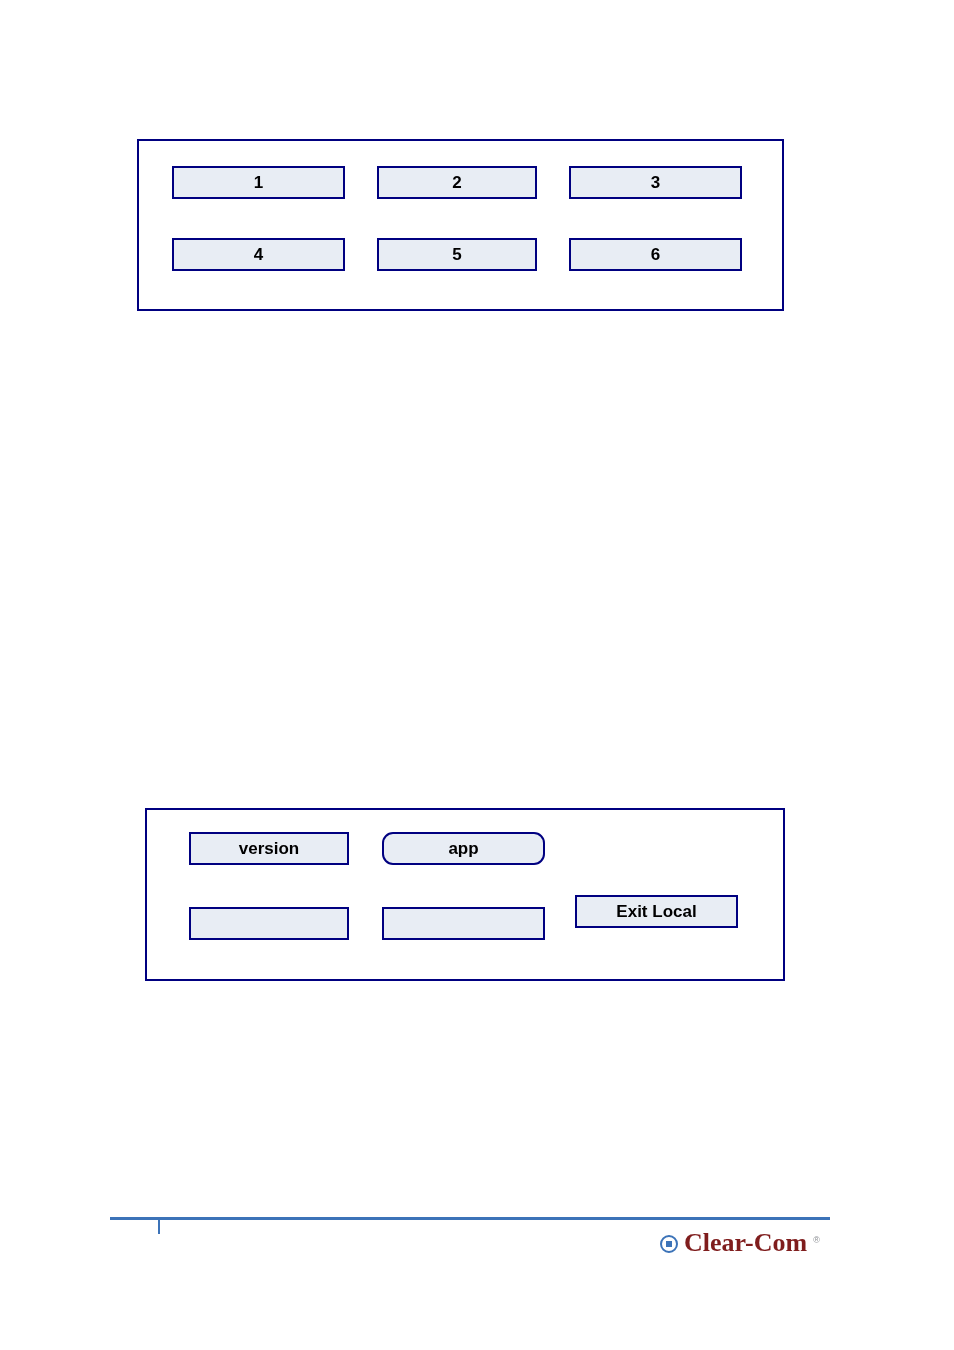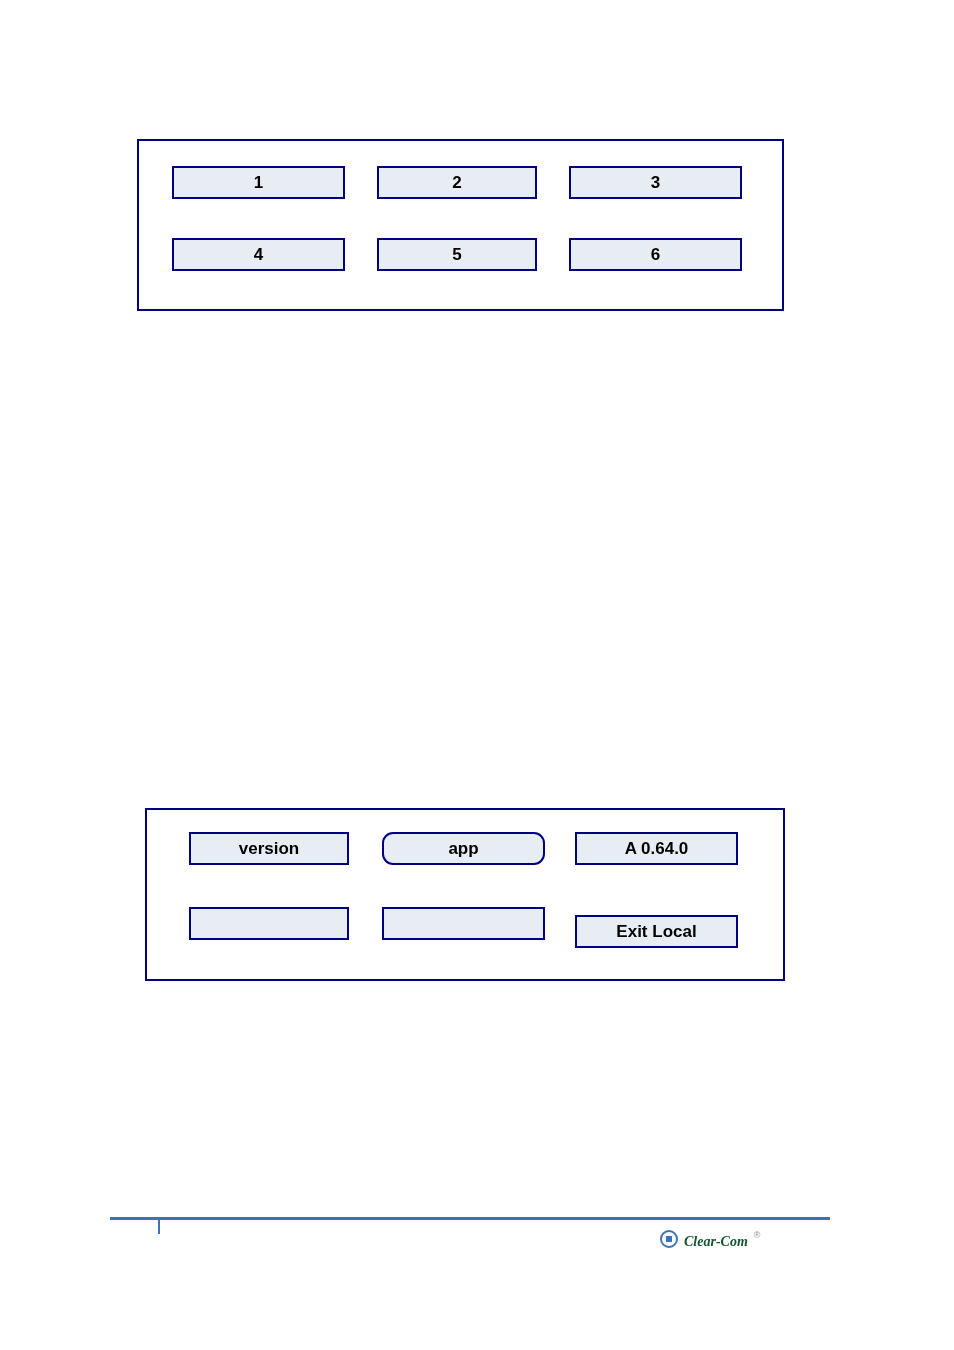--- a/index.html
+++ b/index.html
@@ -53,21 +53,21 @@
   .top .r1c3 { left: 430px; top: 25px; width: 173px; }
   .top .r2c1 { left: 33px;  top: 97px; width: 173px; }
   .top .r2c2 { left: 238px; top: 97px; width: 160px; }
   .top .r2c3 { left: 430px; top: 97px; width: 173px; }
   
   .bottom .r1c1 { left: 42px;  top: 22px; width: 160px; }
   .bottom .r1c2 { left: 235px; top: 22px; width: 163px; border-radius: 11px; }
   .bottom .r1c3 { left: 428px; top: 22px; width: 163px; }
   .bottom .r2c1 { left: 42px;  top: 97px; width: 160px; }
   .bottom .r2c2 { left: 235px; top: 97px; width: 163px; }
-  .bottom .r2c3 { left: 428px; top: 105px; width: 163px; }
+  .bottom .r2c3 { left: 428px; top: 85px; width: 163px; }
 
   .footer-rule {
     position: absolute;
     left: 110px;
     top: 1217px;
     width: 720px;
     height: 0;
     border-top: 3px solid #3c73b8;
   }
   .footer-tick {
@@ -101,23 +101,22 @@
   .brand-icon::before {
     content: "";
     width: 6px;
     height: 6px;
     background: #3c73b8;
     position: absolute;
   }
   .brand-text {
     font-family: "Times New Roman", Times, serif;
     font-weight: bold;
-    font-style: italic;
-    font-size: 14px;
-    color: #14532d;
+    font-size: 26px;
+    color: #7f1d1d;
   }
   .brand-reg {
     font-size: 9px;
     color: #8a8d92;
     position: relative;
     top: -8px;
   }
 </style>
 </head>
 <body>
@@ -145,23 +144,20 @@
       </div>
   </div>
 
   <div class="panel bottom">
     <div class="cell r1c1">
         <span>version</span>
       </div>
     <div class="cell r1c2">
         <span>app</span>
       </div>
-    <div class="cell r1c3">
-        <span>A 0.64.0</span>
-      </div>
     <div class="cell r2c1">
         <span></span>
       </div>
     <div class="cell r2c2">
         <span></span>
       </div>
     <div class="cell r2c3">
         <span>Exit Local</span>
       </div>
   </div>

